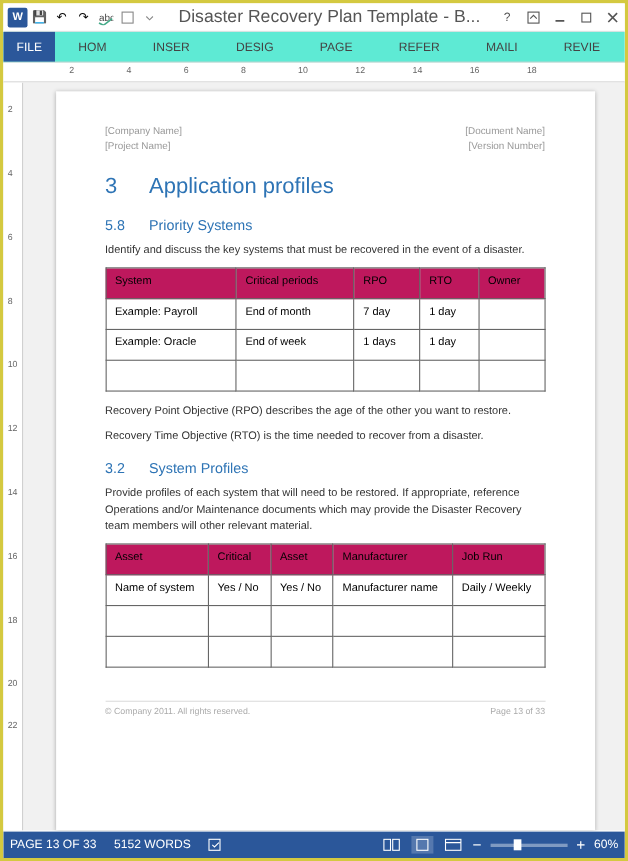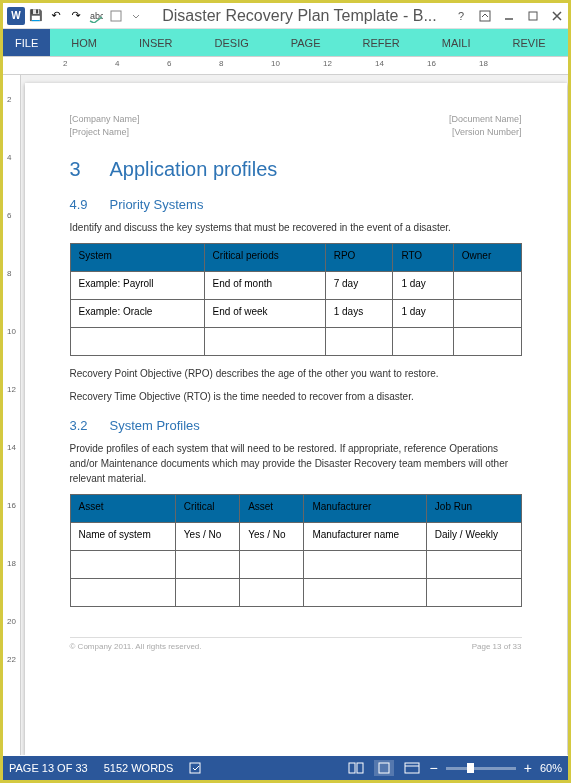--- a/index.html
+++ b/index.html
@@ -12,31 +12,31 @@
 .titlebar .winbtns span { width: 14px; height: 14px; display: flex; align-items: center; justify-content: center; color: #555; }
 .word-icon { width: 16px; height: 16px; background: #2b579a; color: #fff; font-weight: bold; font-size: 10px; display: flex; align-items: center; justify-content: center; border-radius: 2px; }
 .ribbon { height: 28px; background: #5eead4; display: flex; align-items: center; border-bottom: 1px solid #d0d0d0; }
 .file-tab { background: #2b579a; color: #fff; padding: 6px 12px; font-size: 11px; height: 100%; display: flex; align-items: center; }
 .ribbon-tab { padding: 0 21px; font-size: 11px; color: #444; cursor: pointer; }
 .ruler { height: 18px; background: #fff; border-bottom: 1px solid #d0d0d0; position: relative; font-size: 8px; color: #666; display: flex; align-items: center; padding-left: 50px; overflow: hidden; }
 .ruler-mark { position: absolute; top: 2px; }
 .doc-area { height: 680px; background: #f1f1f1; overflow-y: auto; display: flex; justify-content: center; padding: 8px 0 0 20px; position: relative; }
 .vruler { position: absolute; left: 0; top: 0; width: 18px; height: 100%; background: #fff; border-right: 1px solid #d0d0d0; font-size: 8px; color: #666; }
 .vruler-mark { position: absolute; left: 4px; }
-.page { width: 542px; min-height: 660px; background: #fff; box-shadow: 0 1px 4px rgba(0,0,0,0.3); padding: 30px 45px 20px 45px; font-size: 10px; }
+.page { width: 490px; min-height: 660px; background: #fff; box-shadow: 0 1px 4px rgba(0,0,0,0.3); padding: 30px 45px 20px 45px; font-size: 10px; }
 .page-header { display: flex; justify-content: space-between; font-size: 9px; color: #999; margin-bottom: 20px; }
 .page-header div { line-height: 1.4; }
 .h1 { color: #2e74b5; font-size: 20px; font-weight: normal; margin-bottom: 16px; }
 .h1-num { display: inline-block; width: 40px; }
 .h2 { color: #2e74b5; font-size: 13px; font-weight: normal; margin: 14px 0 8px 0; }
 .h2-num { display: inline-block; width: 40px; }
 .body-text { font-size: 10px; color: #333; line-height: 1.5; margin-bottom: 8px; }
 table.doc-table { width: 100%; border-collapse: collapse; margin: 6px 0 10px 0; }
 table.doc-table th, table.doc-table td { border: 1px solid #666; padding: 6px 8px; font-size: 10px; text-align: left; vertical-align: top; height: 28px; }
-table.doc-table th { background: #0369a1; font-weight: normal; }
+table.doc-table th { background: #be185d; font-weight: normal; }
 .page-footer { display: flex; justify-content: space-between; font-size: 8px; color: #aaa; margin-top: 30px; border-top: 1px solid #ddd; padding-top: 4px; }
 .statusbar { position: absolute; bottom: 0; left: 0; right: 0; height: 24px; background: #2b579a; color: #fff; display: flex; align-items: center; font-size: 11px; padding: 0 6px; }
 .statusbar > span { margin-right: 16px; }
 .statusbar .right { margin-left: auto; display: flex; align-items: center; gap: 8px; }
 .view-btn { width: 20px; height: 16px; display: flex; align-items: center; justify-content: center; }
 .zoom-slider { width: 70px; height: 3px; background: rgba(255,255,255,0.4); position: relative; }
 .zoom-thumb { position: absolute; width: 7px; height: 10px; background: #fff; top: -4px; left: 30%; }
 svg { display: block; }
 </style>
 </head>
@@ -147,21 +147,21 @@
         <div>[Document Name]</div>
         <div>[Version Number]</div>
       </div>
     </div>
 
     <div class="h1">
       <span class="h1-num">3</span><span>Application profiles</span>
     </div>
 
     <div class="h2">
-      <span class="h2-num">4.9</span><span>Priority Systems</span>
+      <span class="h2-num">5.8</span><span>Priority Systems</span>
     </div>
     <div class="body-text">Identify and discuss the key systems that must be recovered in the event of a disaster.</div>
 
     <table class="doc-table">
       <thead>
           <tr id="t1head">
             <th>System</th>
             <th>Critical periods</th>
             <th>RPO</th>
             <th>RTO</th>

